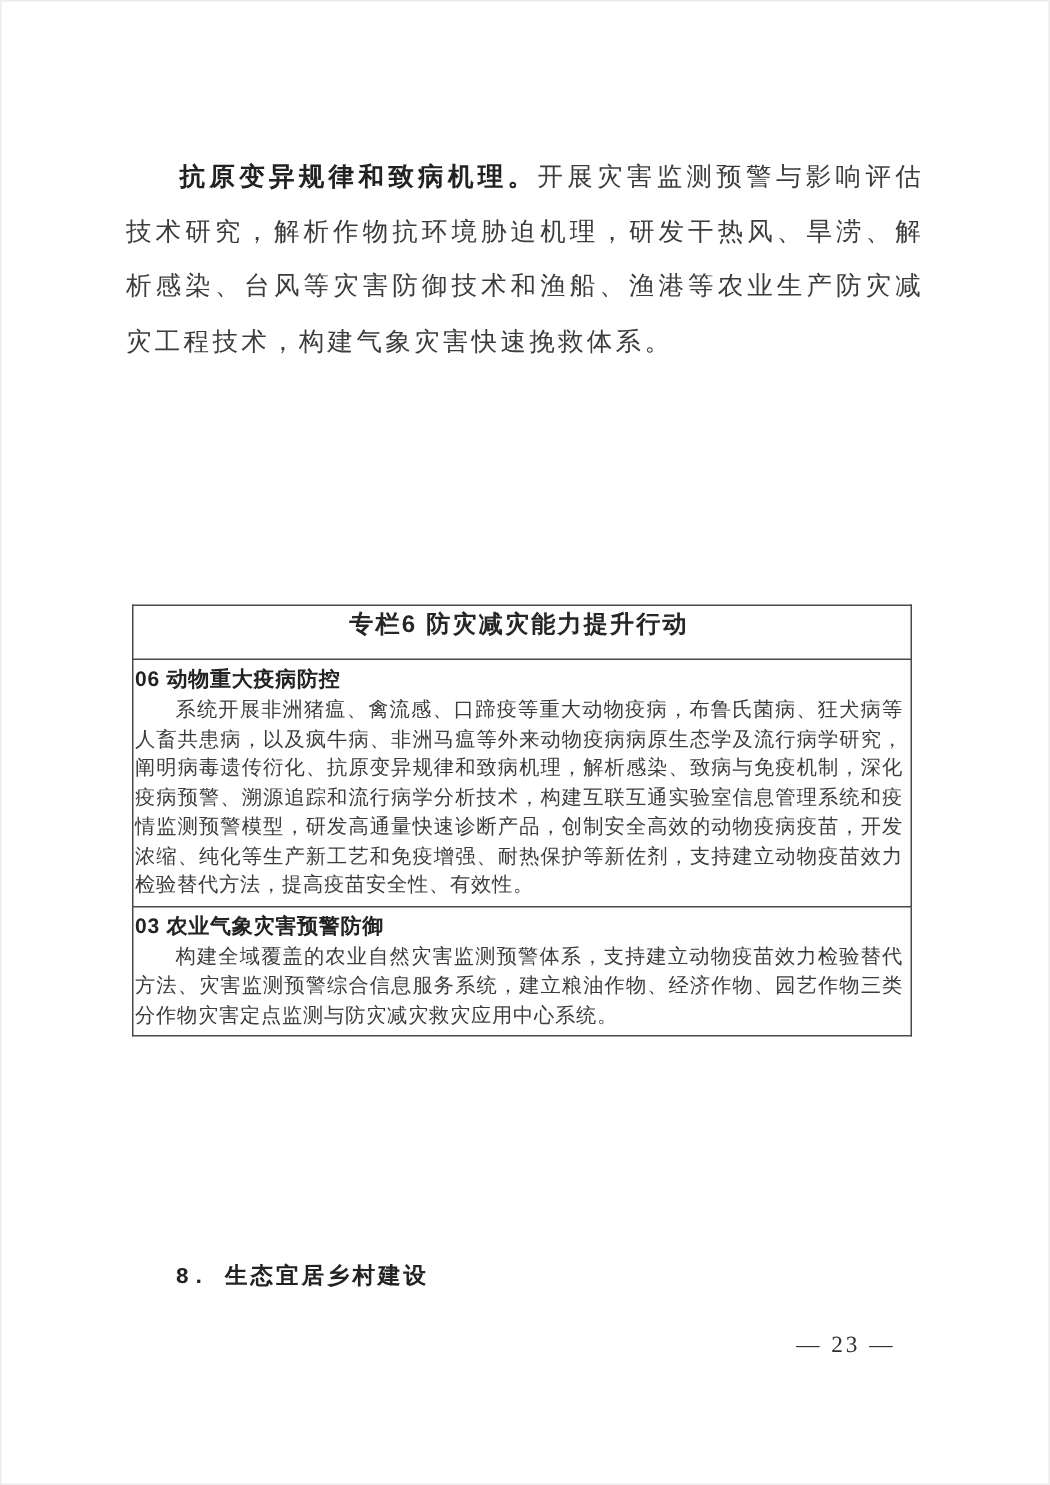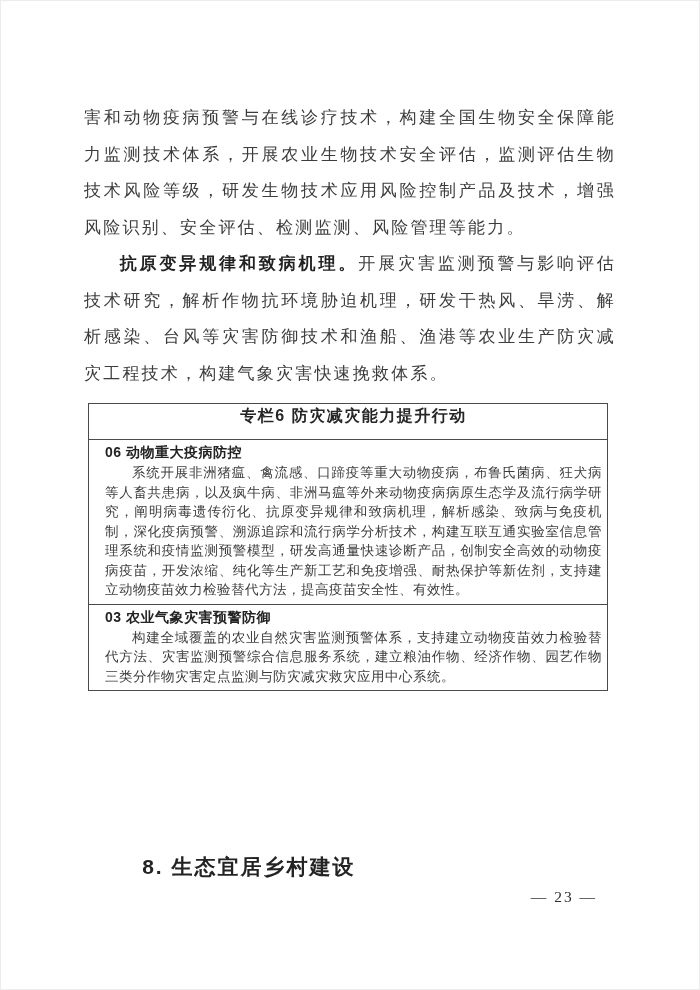--- a/index.html
+++ b/index.html
@@ -22,21 +22,21 @@
   .para.indent { text-indent:2.1em; }
   .lead { font-weight:bold; color:#222222; }
 
   table.box {
     position:absolute; left:88px; top:403px; width:520px;
     border-collapse:collapse; table-layout:fixed;
   }
   table.box td {
     border:1.2px solid #4a4a4a;
     vertical-align:top;
-    padding:2px 5px 4px 16px;
+    padding:2px 5px 4px 1px;
     box-sizing:border-box;
   }
   td.box-title {
     height:36px; text-align:center; vertical-align:middle;
     font-family:"Liberation Sans","DejaVu Sans",sans-serif;
     font-weight:bold; font-size:16px; letter-spacing:1.5px;
     color:#262626; padding:4px 2px;
   }
   .box-heading {
     font-family:"Liberation Sans","DejaVu Sans",sans-serif;
@@ -46,37 +46,36 @@
   .box-body {
     margin:0; font-size:13.5px; line-height:19.5px;
     text-indent:2em; text-align:justify; letter-spacing:0.5px;
     color:#3c3c3c;
   }
   td.row-01 { height:135px; }
   td.row-02 { height:160px; }
   td.row-03 { height:76px; }
 
   .sec8 {
-    position:absolute; left:84px; top:841px; width:532px; margin:12px;
-    font-family:Liberation Sans, sans-serif;
-    font-size:21px; font-weight:bold; letter-spacing:2px;
+    position:absolute; left:84px; top:841px; width:532px; margin:0;
+    font-family:Liberation Mono, monospace;
+    font-size:15px; font-weight:bold; letter-spacing:2px;
     color:#232323; text-indent:2.2em;
   }
   .page-number {
     position:absolute; top:888px; right:103px;
     font-size:15.5px; letter-spacing:2px; color:#2e2e2e;text-align:center;
   }
 </style>
 </head>
 <body>
 
 <div class="page">
 
   <div class="body-text">
-    <p class="para">害和动物疫病预警与在线诊疗技术，构建全国生物安全保障能力监测技术体系，开展农业生物技术安全评估，监测评估生物技术风险等级，研发生物技术应用风险控制产品及技术，增强风险识别、安全评估、检测监测、风险管理等能力。</p>
     <p class="para indent"><span class="lead">抗原变异规律和致病机理。</span><span>开展灾害监测预警与影响评估技术研究，解析作物抗环境胁迫机理，研发干热风、旱涝、解析感染、台风等灾害防御技术和渔船、渔港等农业生产防灾减灾工程技术，构建气象灾害快速挽救体系。</span></p>
   </div>
 
   <table class="box">
     <tbody>
         <tr>
       <td class="box-title">专栏6 防灾减灾能力提升行动</td>
     </tr>
     <tr>
       <td class="row-02">

